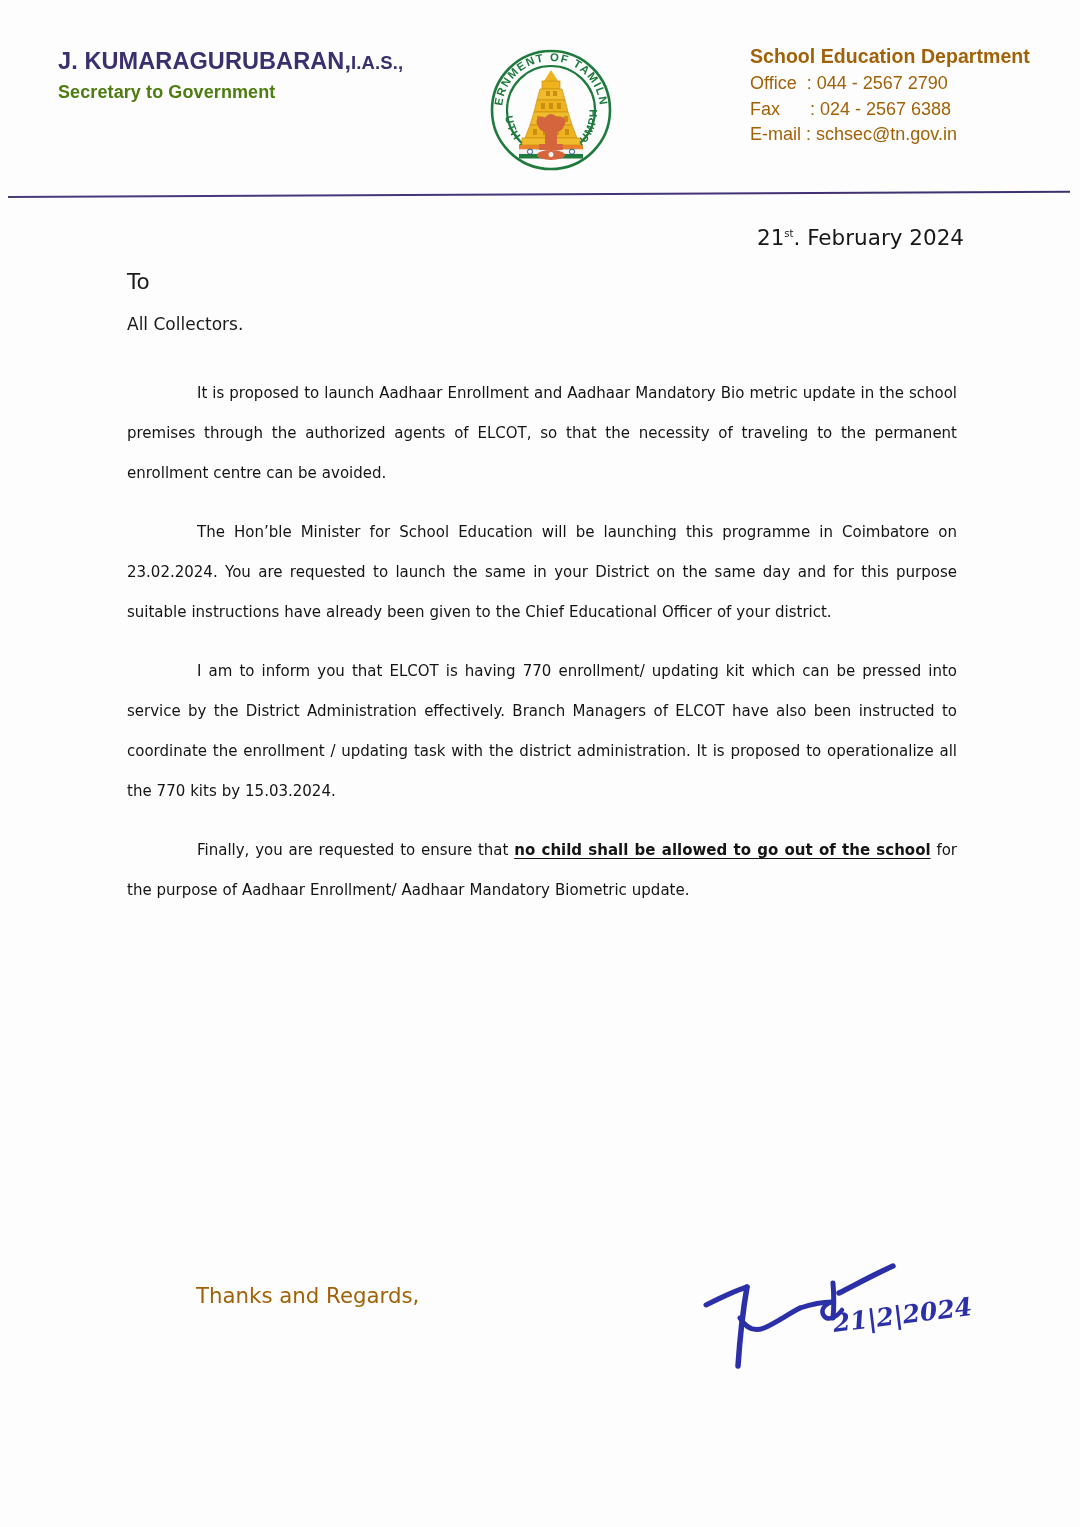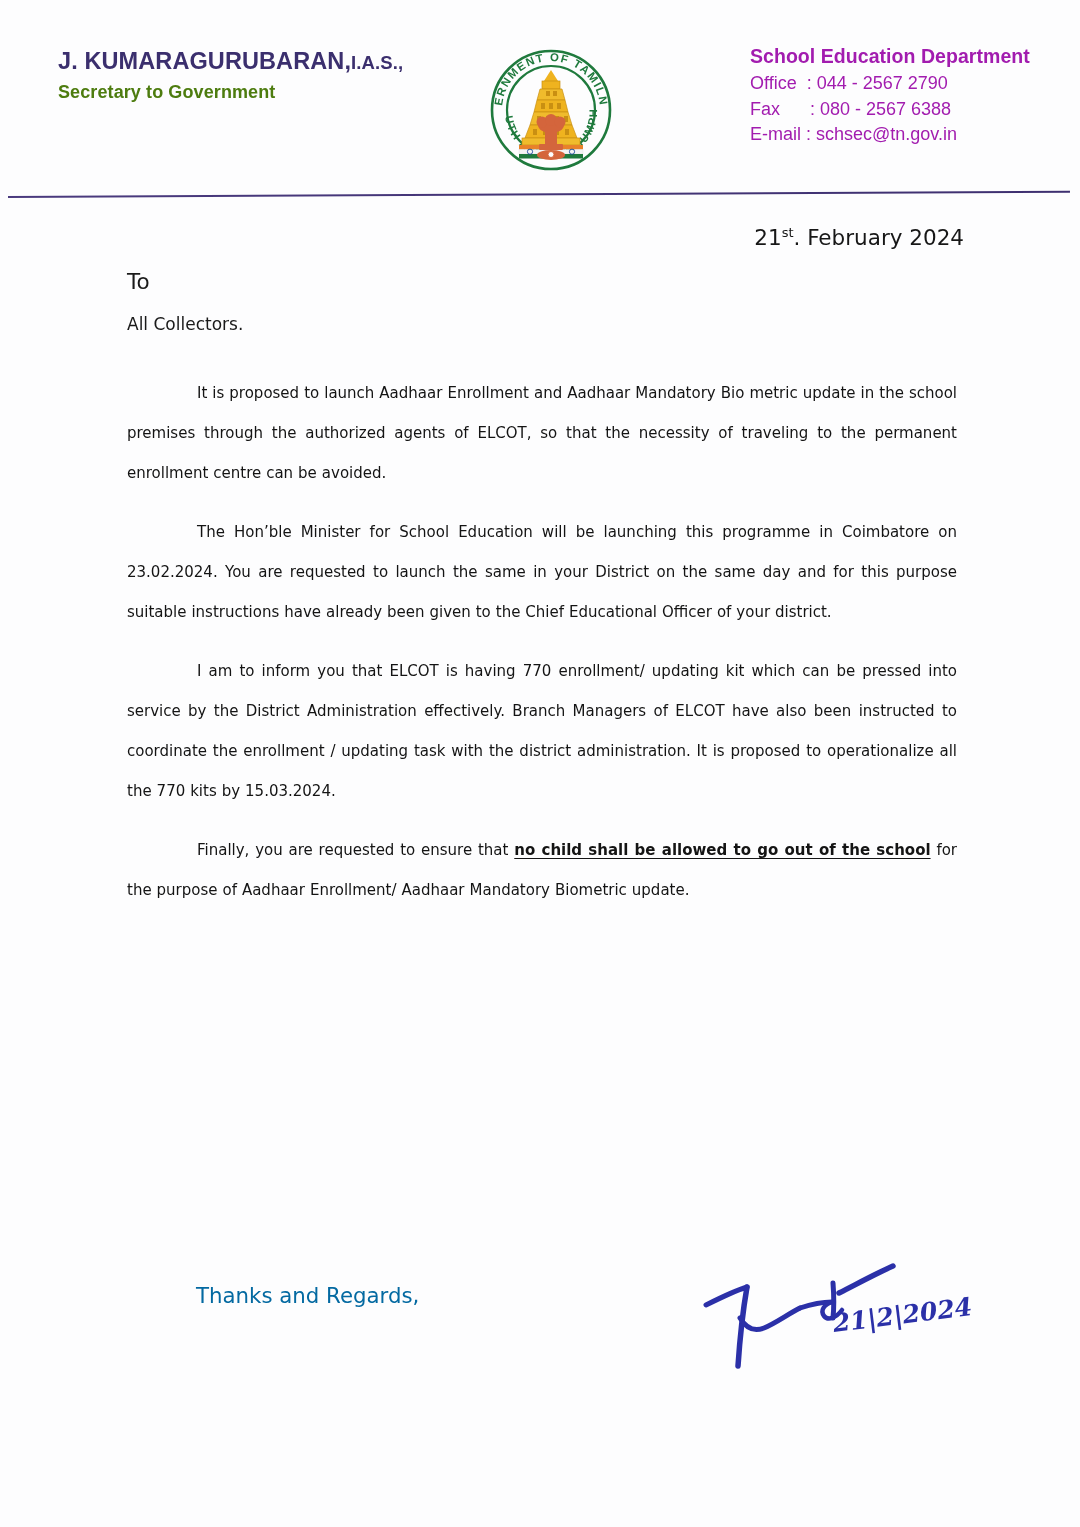--- a/index.html
+++ b/index.html
@@ -61,21 +61,21 @@
     width: 124px;
     height: 137px;
   }
 
   .lh-right {
     position: absolute;
     left: 750px;
     top: 45px;
     width: 320px;
     font-family: "Liberation Sans", sans-serif;
-    color: #a21caf;
+    color: #a16207;
   }
   .dept-name {
     font-size: 19.5px;
     font-weight: bold;
     letter-spacing: 0.05px;
     margin-bottom: 3px;
   }
   .dept-line {
     font-size: 18px;
     line-height: 1.42;
@@ -97,21 +97,21 @@
   .date-line {
     position: absolute;
     right: 116px;
     top: 225px;
     font-family: "DejaVu Sans", sans-serif;
     font-size: 21.5px;
     color: #171717;
     white-space: nowrap;
   }
   .date-line sup {
-    font-size: 13px;
+    font-size: 10px;
     vertical-align: super;
     line-height: 0;
   }
 
   .addressee {
     position: absolute;
     left: 127px;
     top: 270px;
     width: 500px;
   }
@@ -146,21 +146,21 @@
     text-decoration: underline;
     text-underline-offset: 3px;
   }
 
   
   .signoff {
     position: absolute;
     left: 196px;
     top: 1283px;
     font-size: 21.3px;
-    color: #0369a1;
+    color: #a16207;
   }
   .signature-block {
     position: absolute;
     left: 700px;
     top: 1258px;
     width: 300px;
     height: 120px;
   }
   .sig-svg { display: block; }
 </style>
@@ -236,21 +236,21 @@
           <rect x="50" y="104" width="24" height="6" rx="1" fill="#d4653c"></rect>
           <ellipse cx="62" cy="115" rx="14" ry="5" fill="#d4653c"></ellipse>
           <circle cx="62" cy="114.5" r="3" fill="#fdfdfe" stroke="#d4653c" stroke-width="1"></circle>
         </g>
       </svg>
     </div>
 
     <div class="lh-right">
       <div class="dept-name">School Education Department</div>
       <div class="dept-line">Office  : 044 - 2567 2790</div>
-      <div class="dept-line">Fax      : 080 - 2567 6388</div>
+      <div class="dept-line">Fax      : 024 - 2567 6388</div>
       <div class="dept-line">E-mail : schsec@tn.gov.in</div>
     </div>
   </div>
 
   <div class="divider"></div>
 
   <div class="date-line">
     <span>21</span><sup>st</sup><span>. February 2024</span>
   </div>
 

